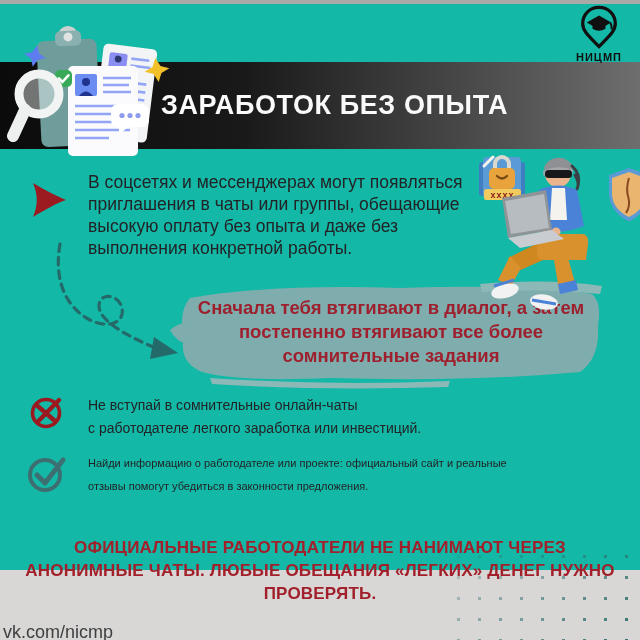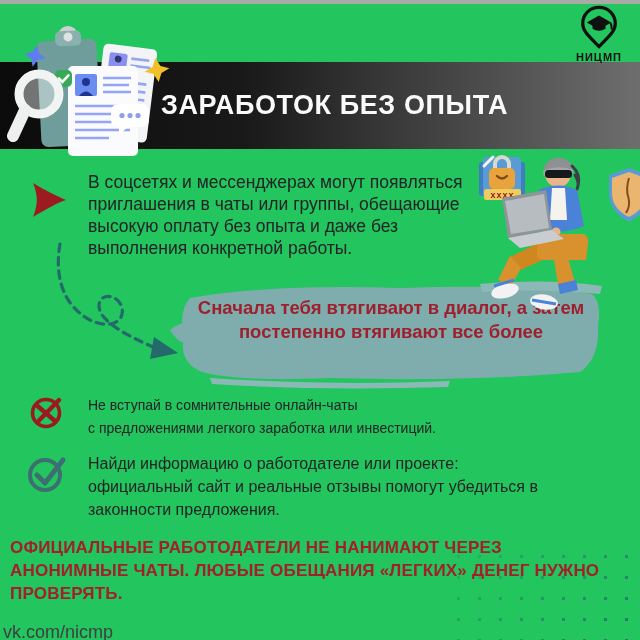--- a/index.html
+++ b/index.html
@@ -1,18 +1,18 @@
 <!DOCTYPE html>
 <html><head>
 <meta charset="utf-8">
 <style>
   * { margin:0; padding:0; box-sizing:border-box; }
   html,body { width:640px; height:640px; }
   body { font-family:"Liberation Sans", sans-serif; background:#d8d7d5; position:relative; overflow:hidden; }
-  .frame { position:absolute; inset:0; width:640px; height:640px; background:#22c55e; }
+  .frame { position:absolute; inset:0; width:640px; height:570px; background:#14b8a6; }
 
   .top-strip { position:absolute; left:0; top:0; width:640px; height:4px; background:#a9a9a6; }
 
   
   .logo { position:absolute; right:10px; top:5px; width:62px; text-align:center; z-index:5; }
   .logo .label { display:block; font-weight:bold; font-size:11px; letter-spacing:1px; color:#101010; margin-top:-2px; }
 
   
   .banner { position:absolute; left:0; top:62px; width:640px; height:87px; z-index:1;
             background:linear-gradient(90deg,#0b0b0b 0%,#191919 38%,#6e6e6e 100%);padding-left:16px; }
@@ -33,25 +33,25 @@
   .brush-wrap { position:absolute; left:150px; top:278px; width:478px; height:116px; z-index:2; }
   .brush-wrap svg { position:absolute; left:0; top:0; }
   .brush-text { position:absolute; left:36px; top:18px; width:410px; text-align:center; z-index:4;
                 color:#9e1f2d; font-weight:bold; font-size:18.5px; line-height:24px; }
   .brush-text span { display:block; }
 
   
   .advice-icon-1 { position:absolute; left:29px; top:394px; z-index:2; }
   .advice-text-1 { position:absolute; left:88px; top:394px; width:452px; font-size:14px; line-height:22.5px; color:#222326; z-index:2; }
   .advice-icon-2 { position:absolute; left:27px; top:452px; z-index:2; }
-  .advice-text-2 { position:absolute; left:88px; top:452px; width:455px; font-size:16px; line-height:23px; color:#222326; z-index:2; }
+  .advice-text-2 { position:absolute; left:88px; top:452px; width:455px; font-size:11px; line-height:23px; color:#222326; z-index:2; }
   .advice-text-1 .b { display:block; }
 
   
-  .footer-warning { position:absolute; left:10px; top:536px; width:620px; text-align:left; z-index:2;
+  .footer-warning { position:absolute; left:10px; top:536px; width:620px; text-align:center; z-index:2;
                     color:#a1202b; font-weight:bold; font-size:17px; line-height:23px; letter-spacing:.2px; }
   .footer-warning span { display:block; white-space:nowrap; }
 
   
   .dot-grid { position:absolute; left:444px; top:538px; width:196px; height:102px; z-index:1;
               background-image:radial-gradient(circle,#2e6f6f 1.6px,rgba(0,0,0,0) 1.8px);
               background-size:21px 21px; background-position:4px 8px;
               -webkit-mask-image:linear-gradient(135deg,rgba(0,0,0,.12) 0%,rgba(0,0,0,.45) 40%,#000 100%);
               mask-image:linear-gradient(135deg,rgba(0,0,0,.12) 0%,rgba(0,0,0,.45) 40%,#000 100%); }
 
@@ -192,30 +192,31 @@
   <div class="brush-wrap">
     <svg width="478" height="116" viewBox="0 0 478 116">
       <path d="M40 20 Q120 6 250 10 Q380 6 442 16 Q452 24 448 48 Q450 80 430 94 Q320 104 180 100 Q90 104 52 94 Q28 84 34 58 Q28 34 40 20 Z" fill="#7fadad"></path>
       <path d="M330 6 Q400 0 452 8 L450 16 Q390 10 332 14 Z" fill="#8db8b8"></path>
       <path d="M60 100 Q180 108 300 103 L298 109 Q170 113 62 106 Z" fill="#8db8b8"></path>
       <path d="M20 52 Q30 44 40 44 L38 66 Q26 64 20 52 Z" fill="#7fadad"></path>
     </svg>
     <div class="brush-text">
       <span>Сначала тебя втягивают в диалог, а затем</span>
       <span>постепенно втягивают все более</span>
+      <span>сомнительные задания</span>
     </div>
   </div>
 
   <div class="advice-icon-1">
     <svg width="36" height="36" viewBox="0 0 36 36">
       <circle cx="17" cy="19" r="13.5" fill="none" stroke="#9b1a1f" stroke-width="3.6"></circle>
       <path d="M8 11.5 L26 27 M30 6 L9 27.5" stroke="#9b1a1f" stroke-width="4.4" stroke-linecap="round" fill="none"></path>
     </svg>
   </div>
-  <div class="advice-text-1"><span class="b">Не вступай в сомнительные онлайн-чаты</span><span>с предложениями легкого заработка или инвестиций.</span></div>
+  <div class="advice-text-1"><span class="b">Не вступай в сомнительные онлайн-чаты</span><span>с работодателе легкого заработка или инвестиций.</span></div>
 
   <div class="advice-icon-2">
     <svg width="40" height="42" viewBox="0 0 40 42">
       <circle cx="18" cy="23" r="15" fill="none" stroke="#3d6f72" stroke-width="4"></circle>
       <path d="M10 23 L18 31 L36 8" stroke="#3d6f72" stroke-width="5" stroke-linecap="round" stroke-linejoin="round" fill="none"></path>
     </svg>
   </div>
   <div class="advice-text-2"><span class="b">Найди информацию о работодателе</span><span> или проекте: официальный сайт и реальные отзывы помогут убедиться в законности предложения.</span></div>
 
   <div class="footer-warning">

